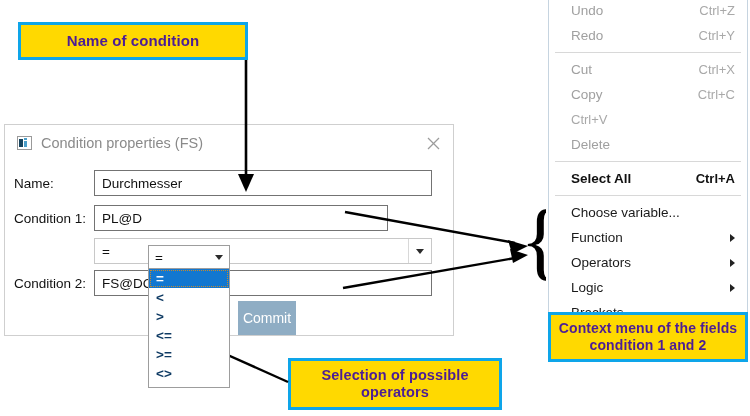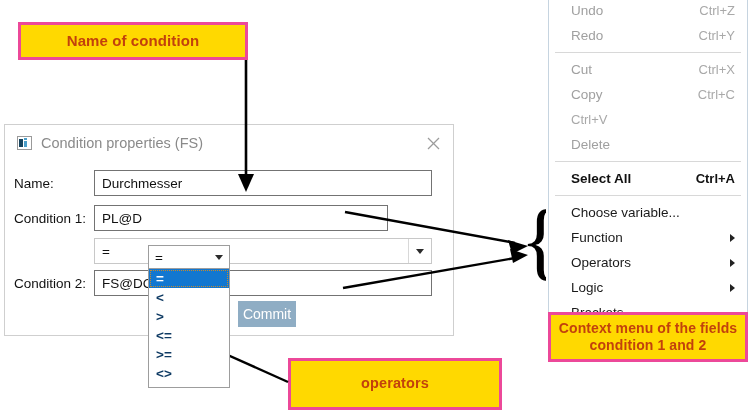--- a/index.html
+++ b/index.html
@@ -10,26 +10,26 @@
     position:relative;
     overflow:hidden;
     color:#000;
   }
   .stage{position:absolute;left:0;top:0;width:750px;height:416px;}
 
   
   .callout{
     position:absolute;
     background:#ffd900;
-    border:3px solid #ec4899;
+    border:3px solid #0ea5e9;
     box-sizing:border-box;
     display:flex;align-items:center;justify-content:center;
     text-align:center;
     font-weight:bold;
-    color:#c2410c;
+    color:#4c1d95;
     line-height:1.18;
     letter-spacing:.1px;
   }
   #callout-name{left:18px;top:22px;width:230px;height:38px;font-size:15px;}
   #callout-operators{left:288px;top:358px;width:214px;height:52px;font-size:14.5px;}
   #callout-context{left:548px;top:312px;width:200px;height:50px;font-size:14px;}
 
   
   .dialog{
     position:absolute;left:4px;top:124px;width:450px;height:212px;
@@ -96,21 +96,21 @@
   .combo .arrowbox{
     width:22px;height:24px;border-left:1px solid #d8d8d8;
     display:flex;align-items:center;justify-content:center;
   }
   .caret{
     width:0;height:0;border-left:4.5px solid transparent;border-right:4.5px solid transparent;
     border-top:5px solid #2b2b2b;
   }
 
   .commit-btn{
-    position:absolute;left:238px;top:301px;width:58px;height:26px;
+    position:absolute;left:238px;top:301px;width:58px;height:34px;
     background:#8fadc4;
     display:flex;align-items:center;justify-content:center;
     font-size:14px;color:#ffffff;
   }
   .commit-ghost{
     position:absolute;left:196px;top:301px;width:14px;height:26px;background:#8fadc4;
   }
 
   
   .dd-head{
@@ -282,20 +282,21 @@
         <span class="lbl">Brackets</span>
       </div>
     </div>
 
   <div class="brace">{</div>
 
   <div class="callout" id="callout-name">Name of condition</div>
 
   <div class="callout" id="callout-operators">
     <div>
+      <div>Selection of possible</div>
       <div>operators</div>
     </div>
   </div>
 
   <div class="callout" id="callout-context">
     <div>
       <div>Context menu  of the fields</div>
       <div>condition 1 and 2</div>
     </div>
   </div>

